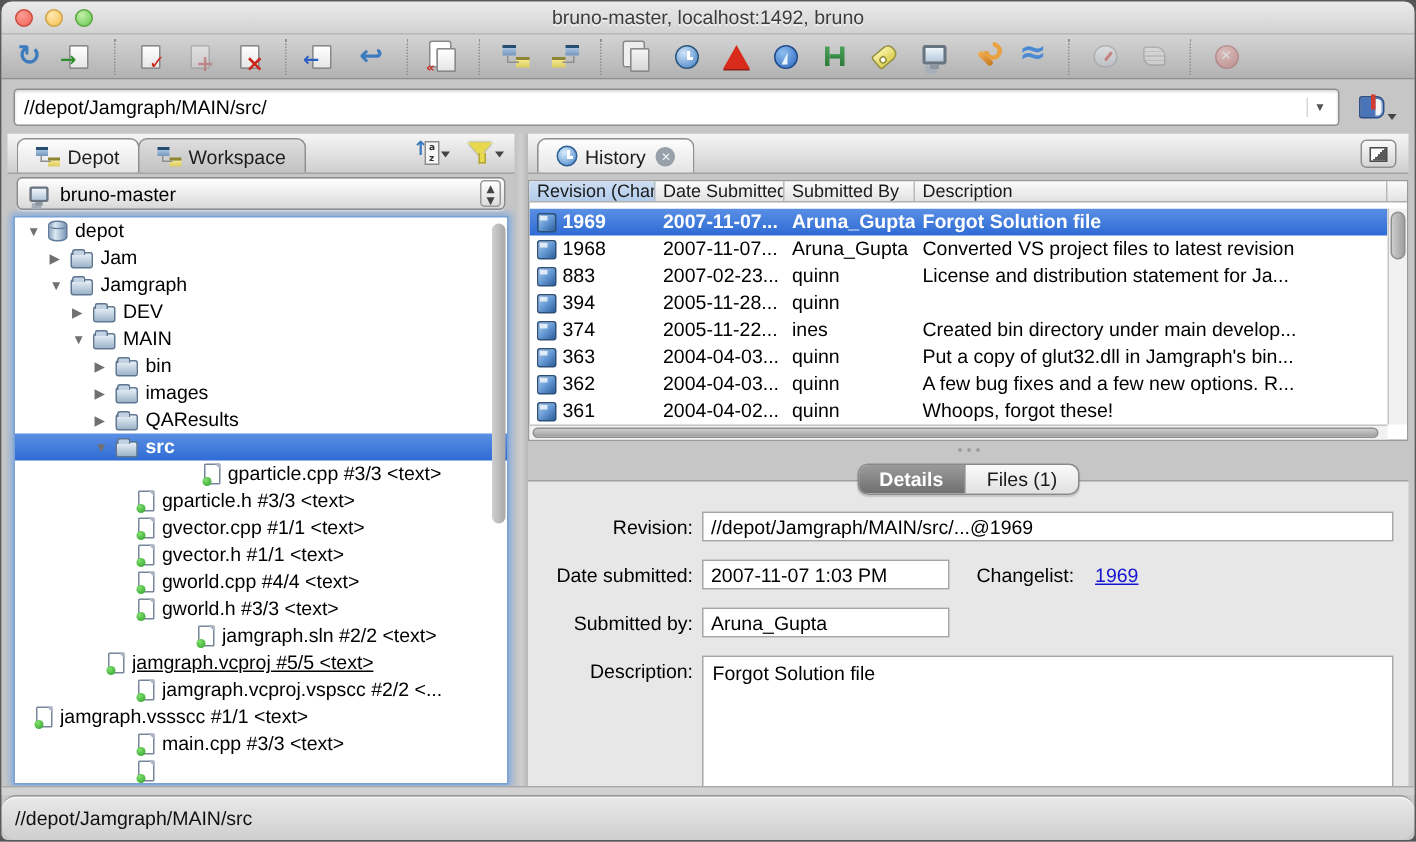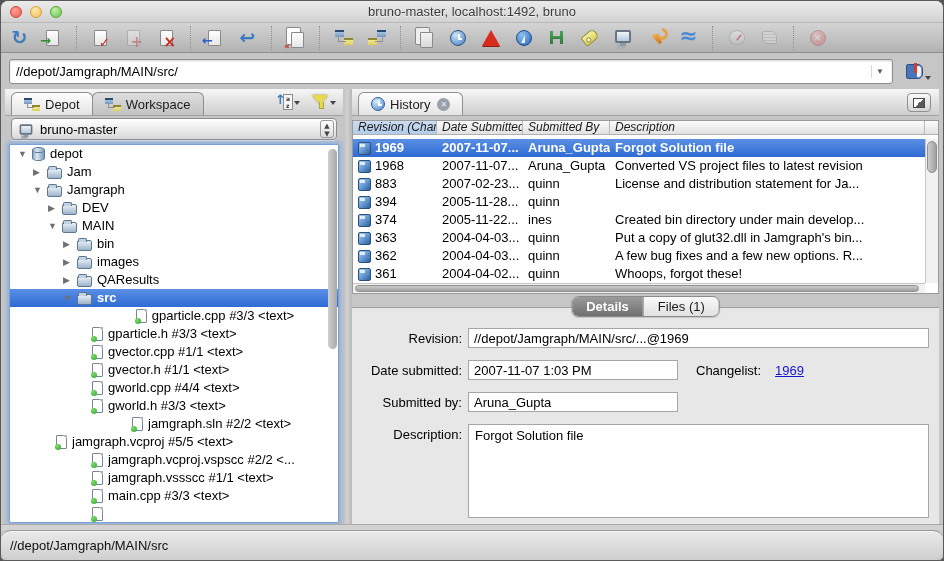--- a/index.html
+++ b/index.html
@@ -164,21 +164,21 @@
   .ticon.file::before { content:""; position:absolute; right:-1px; top:-1px; width:0; height:0;
     border-left:4px solid transparent; border-top:4px solid #aab4c2; }
   .ticon.file::after { content:""; position:absolute; left:-2px; bottom:-2px; width:6px; height:6px;
     background:radial-gradient(circle at 35% 30%,#7fe06a,#2f9e2f); border-radius:50%; }
   .treescroll { position:absolute; right:2px; top:5px; width:9px; height:200px; border-radius:5px;
     background:linear-gradient(90deg,#cfcfcf,#a8a8a8); }
 
   
   .histwrap { flex:0 0 174px; margin-top:4px; position:relative; border:1px solid #9a9a9a; background:#fff; }
   .hheader { display:grid; grid-template-columns:84px 86px 87px 1fr 13px; height:14px;
-    background:linear-gradient(#fbfbfb,#e2e2e2); border-bottom:1px solid #b0b0b0;font-style:italic; }
+    background:linear-gradient(#fbfbfb,#e2e2e2); border-bottom:1px solid #b0b0b0; }
   .hcell { font-size:12px; color:#1a1a1a; padding:0 0 0 5px; line-height:17px; border-right:1px solid #b4b9be;
     overflow:hidden; white-space:nowrap; display:flex; align-items:center; }
   .hcell.sorted { background:linear-gradient(#cdddf2,#b3cceb); }
   .hrows { position:absolute; left:0; right:13px; top:18px; bottom:10px; overflow:hidden; }
   .hrow { display:grid; grid-template-columns:84px 86px 87px 1fr; height:18px; line-height:18px; font-size:13px; color:#000; }
   .hrow > div { padding-left:5px; overflow:hidden; white-space:nowrap; }
   .hrow.sel { background:linear-gradient(#5a8fe4,#2e6bd4); color:#fff; font-weight:bold; }
   .revcell { display:flex; align-items:center; gap:4px; }
   .revicon { flex:0 0 13px; width:13px; height:13px; border:1px solid #2d517a; border-radius:2px;
     background:linear-gradient(135deg,#a9c8e8 0%,#6b9fd8 45%,#2d5e9e 100%); position:relative; }
@@ -189,34 +189,34 @@
   .hscroll { position:absolute; left:0; right:13px; bottom:0; height:10px; background:#f1f1f1; border-top:1px solid #c6c6c6; }
   .hthumb { position:absolute; left:2px; top:1px; height:7px; width:calc(100% - 8px); border-radius:4px;
     background:linear-gradient(#cdcdcd,#9f9f9f); border:1px solid #8f8f8f; }
 
   
   .hsplit { flex:0 0 12px; position:relative; cursor:row-resize; }
   .hsplit .dimple { position:absolute; left:50%; top:4px; transform:translateX(-50%); width:18px; height:4px;
     border-radius:2px; background:radial-gradient(circle,#9a9a9a 1px,transparent 1.5px) 0 0/6px 4px; }
 
   
-  .details { flex:1; position:relative; background:#e7e7e7; border-top:1px solid #9f9f9f; margin-top:1px; }
+  .details { flex:1; position:relative; background:#e7e7e7; border-top:1px solid #9f9f9f; margin-top:14px; }
   .seg { position:absolute; top:-12px; left:50%; transform:translateX(-50%); display:flex; height:21px;
     border:1px solid #8a8a8a; border-radius:7px; overflow:hidden; background:linear-gradient(#fafafa,#e0e0e0);
     box-shadow:0 1px 1px rgba(0,0,0,.15); }
   .segbtn { padding:2px 14px; font-size:13px; line-height:16px; color:#1a1a1a; }
   .segbtn.active { background:linear-gradient(#9b9b9b,#6f6f6f); color:#fff; font-weight:bold; }
   .segbtn + .segbtn { border-left:1px solid #8a8a8a; }
   .form { padding:20px 10px 0 0; }
   .frow { display:flex; align-items:center; margin-bottom:12px; }
   .flabel { width:110px; flex:0 0 110px; text-align:right; margin-right:6px; font-size:13px; color:#000; }
   .ffield { height:20px; background:#fff; border:1px solid #a6a6a6; font-size:13px; padding:1px 5px; line-height:17px;
     overflow:hidden; white-space:nowrap; }
   .ffield.grow { flex:1; }
-  .ffield.w190 { width:210px; }
+  .ffield.w190 { width:165px; }
   .flink { font-size:13px; color:#1414d2; text-decoration:underline; margin-left:8px; }
   .fl2 { margin-left:18px; width:auto; flex:0 0 auto; }
   .frow.top { align-items:flex-start; }
   .frow.top .flabel { margin-top:3px; }
   .ftext { flex:1; height:94px; background:#fff; border:1px solid #a6a6a6; font-size:13px; padding:3px 6px; }
 
   
   .ic-clock { position:relative; width:14px; height:14px; border-radius:50%; border:1px solid #2d5f94;
     background:radial-gradient(circle at 35% 30%,#d8ecff,#4884c8); }
   .ic-clock::before { content:""; position:absolute; left:6px; top:2px; width:2px; height:5px; background:#fff; }
@@ -440,31 +440,31 @@
             <div class="trow" style="padding-left: 68px;">
               <span class="disc"></span>
               <span class="ticon file"></span>
               <span class="tlabel">gworld.h #3/3 &lt;text&gt;</span>
             </div>
             <div class="trow" style="padding-left: 108px;">
               <span class="disc"></span>
               <span class="ticon file"></span>
               <span class="tlabel">jamgraph.sln #2/2 &lt;text&gt;</span>
             </div>
-            <div class="trow" style="padding-left: 32px;">
+            <div class="trow" style="padding-left: 48px; text-decoration: underline;">
               <span class="disc"></span>
               <span class="ticon file"></span>
               <span class="tlabel">jamgraph.vcproj #5/5 &lt;text&gt;</span>
             </div>
             <div class="trow" style="padding-left: 68px;">
               <span class="disc"></span>
               <span class="ticon file"></span>
               <span class="tlabel">jamgraph.vcproj.vspscc #2/2 &lt;...</span>
             </div>
-            <div class="trow" style="padding-left: 68px;">
+            <div class="trow" style="">
               <span class="disc"></span>
               <span class="ticon file"></span>
               <span class="tlabel">jamgraph.vssscc #1/1 &lt;text&gt;</span>
             </div>
             <div class="trow" style="padding-left: 68px;">
               <span class="disc"></span>
               <span class="ticon file"></span>
               <span class="tlabel">main.cpp #3/3 &lt;text&gt;</span>
             </div>
             <div class="trow" style="padding-left: 68px;">

